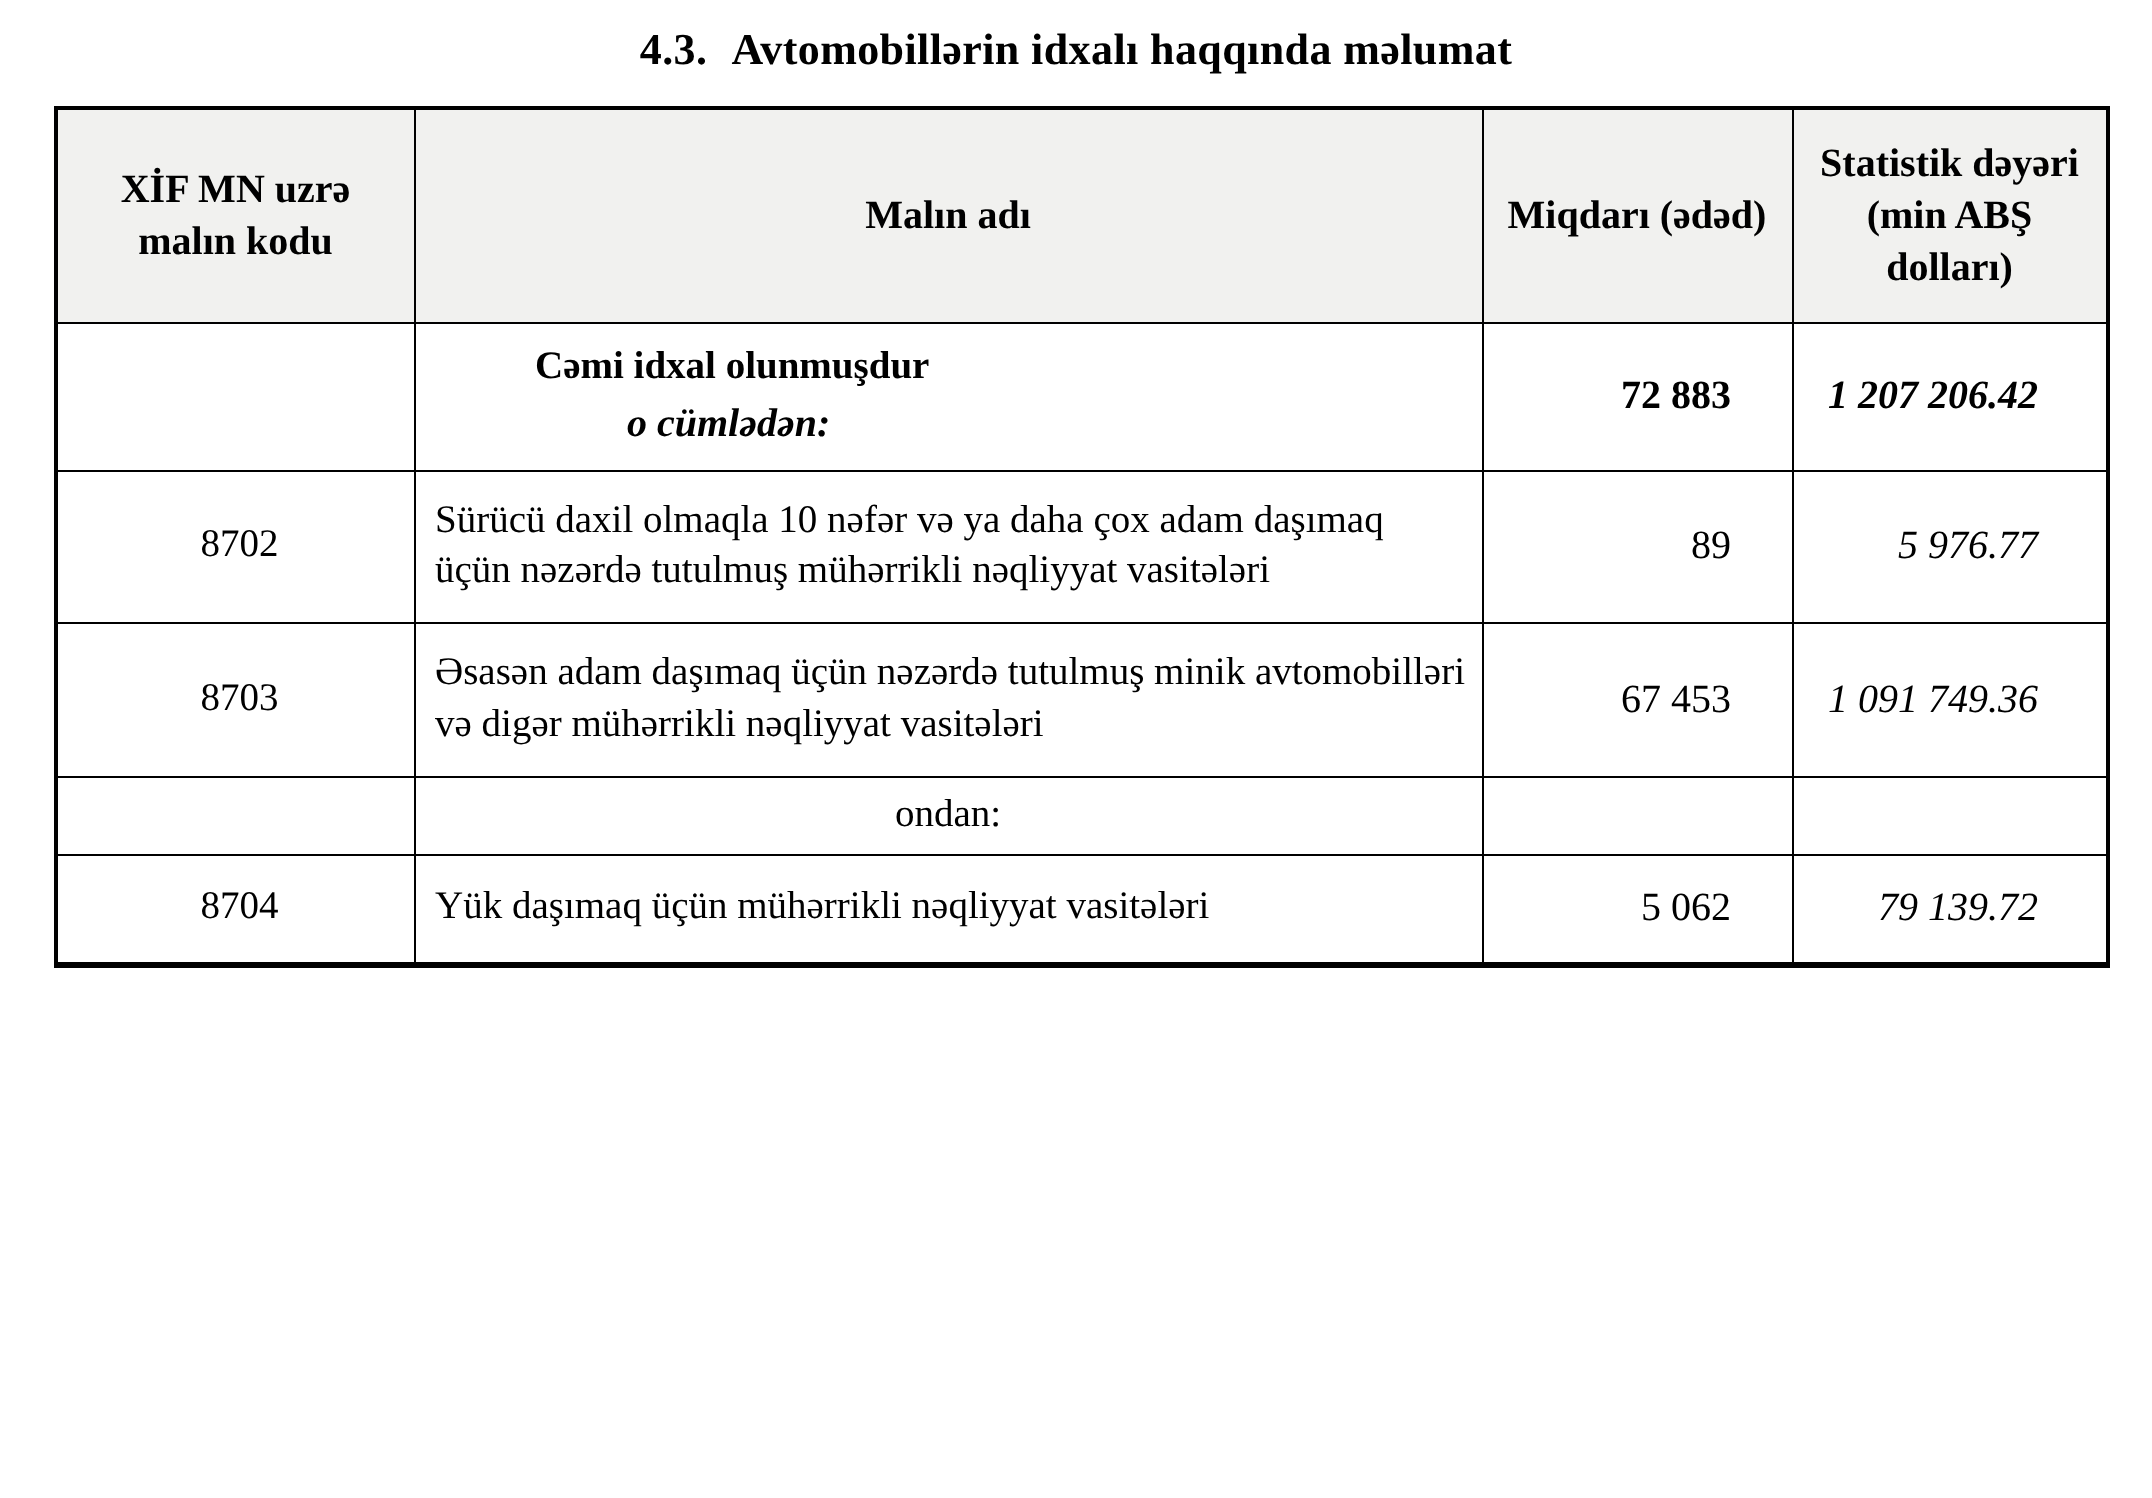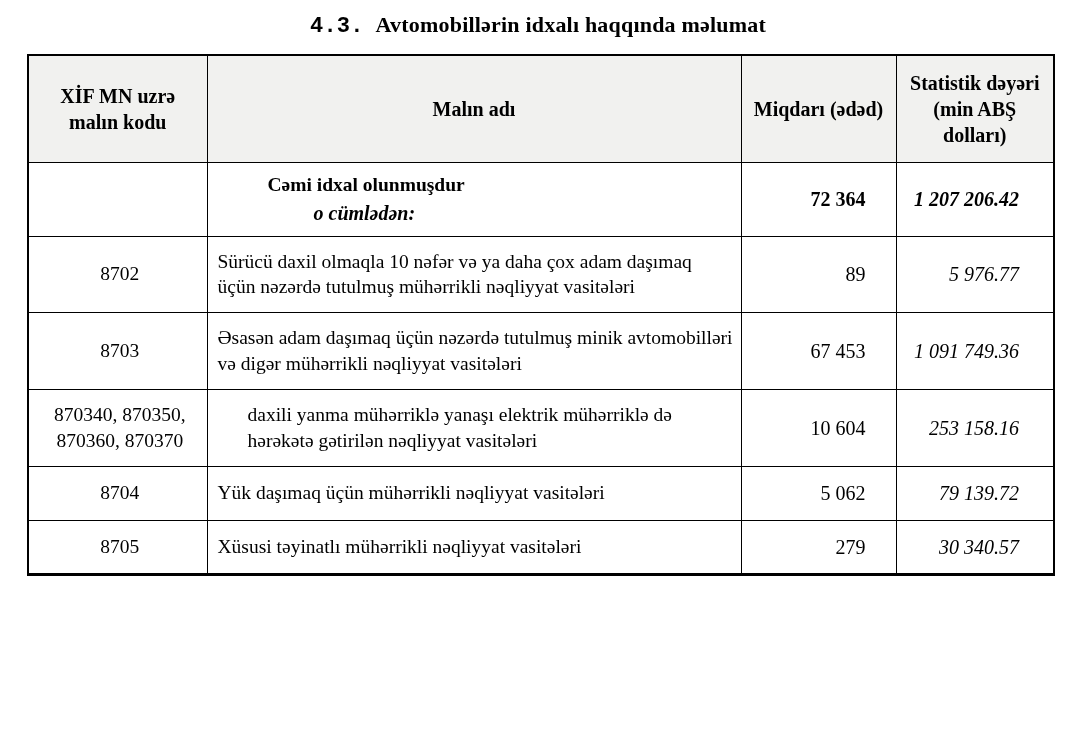--- a/index.html
+++ b/index.html
@@ -12,21 +12,21 @@
     font-family: "Liberation Serif", "DejaVu Serif", serif;
     overflow: hidden;
   }
   .doc-title {
     margin-top: 12px;
     text-align: center;
     font-weight: bold;
     font-size: 22px;
     letter-spacing: 0.2px;
   }
-  .doc-title .num { margin-right: 12px; font-family: Liberation Mono, monospace; }
+  .doc-title .num { margin-right: 12px; }
 
   table.imports {
     border-collapse: collapse;
     table-layout: fixed;
     width: 1026px;
     margin: 15px 0 0 27px;
     border: 2px solid #000;
     border-bottom-width: 3px;
   }
   col.c-code  { width: 179px; }
@@ -97,47 +97,41 @@
       <th>Statistik dəyəri (min ABŞ dolları)</th>
     </tr>
   </thead>
   <tbody id="table-body">
       <tr class="row-total">
         <td class="code"></td>
         <td class="name">
           <div class="name-main">Cəmi idxal olunmuşdur</div>
           <div class="name-sub">o cümlədən:</div>
         </td>
-        <td class="qty">72 364</td>
+        <td class="qty">72 883</td>
         <td class="value">1 207 206.42</td>
       </tr>
       <tr class="row-item">
         <td class="code">8702</td>
         <td class="name">Sürücü daxil olmaqla 10 nəfər və ya daha çox adam daşımaq üçün nəzərdə tutulmuş mühərrikli nəqliyyat vasitələri</td>
         <td class="qty">89</td>
         <td class="value">5 976.77</td>
       </tr>
       <tr class="row-item">
         <td class="code">8703</td>
         <td class="name">Əsasən adam daşımaq üçün nəzərdə tutulmuş minik avtomobilləri və digər mühərrikli nəqliyyat vasitələri</td>
         <td class="qty">67 453</td>
         <td class="value">1 091 749.36</td>
       </tr>
-      <tr class="row-subitem">
-        <td class="code">870340, 870350, 870360, 870370</td>
-        <td class="name">daxili yanma mühərriklə yanaşı elektrik mühərriklə də hərəkətə gətirilən nəqliyyat vasitələri</td>
-        <td class="qty">10 604</td>
-        <td class="value">253 158.16</td>
+      <tr class="row-divider">
+        <td class="code"></td>
+        <td class="name">ondan:</td>
+        <td class="qty"></td>
+        <td class="value"></td>
       </tr>
       <tr class="row-item row-short">
         <td class="code">8704</td>
         <td class="name">Yük daşımaq üçün mühərrikli nəqliyyat vasitələri</td>
         <td class="qty">5 062</td>
         <td class="value">79 139.72</td>
       </tr>
-      <tr class="row-item row-short">
-        <td class="code">8705</td>
-        <td class="name">Xüsusi təyinatlı mühərrikli nəqliyyat vasitələri</td>
-        <td class="qty">279</td>
-        <td class="value">30 340.57</td>
-      </tr>
     </tbody>
 </table>
 
 </body></html>

